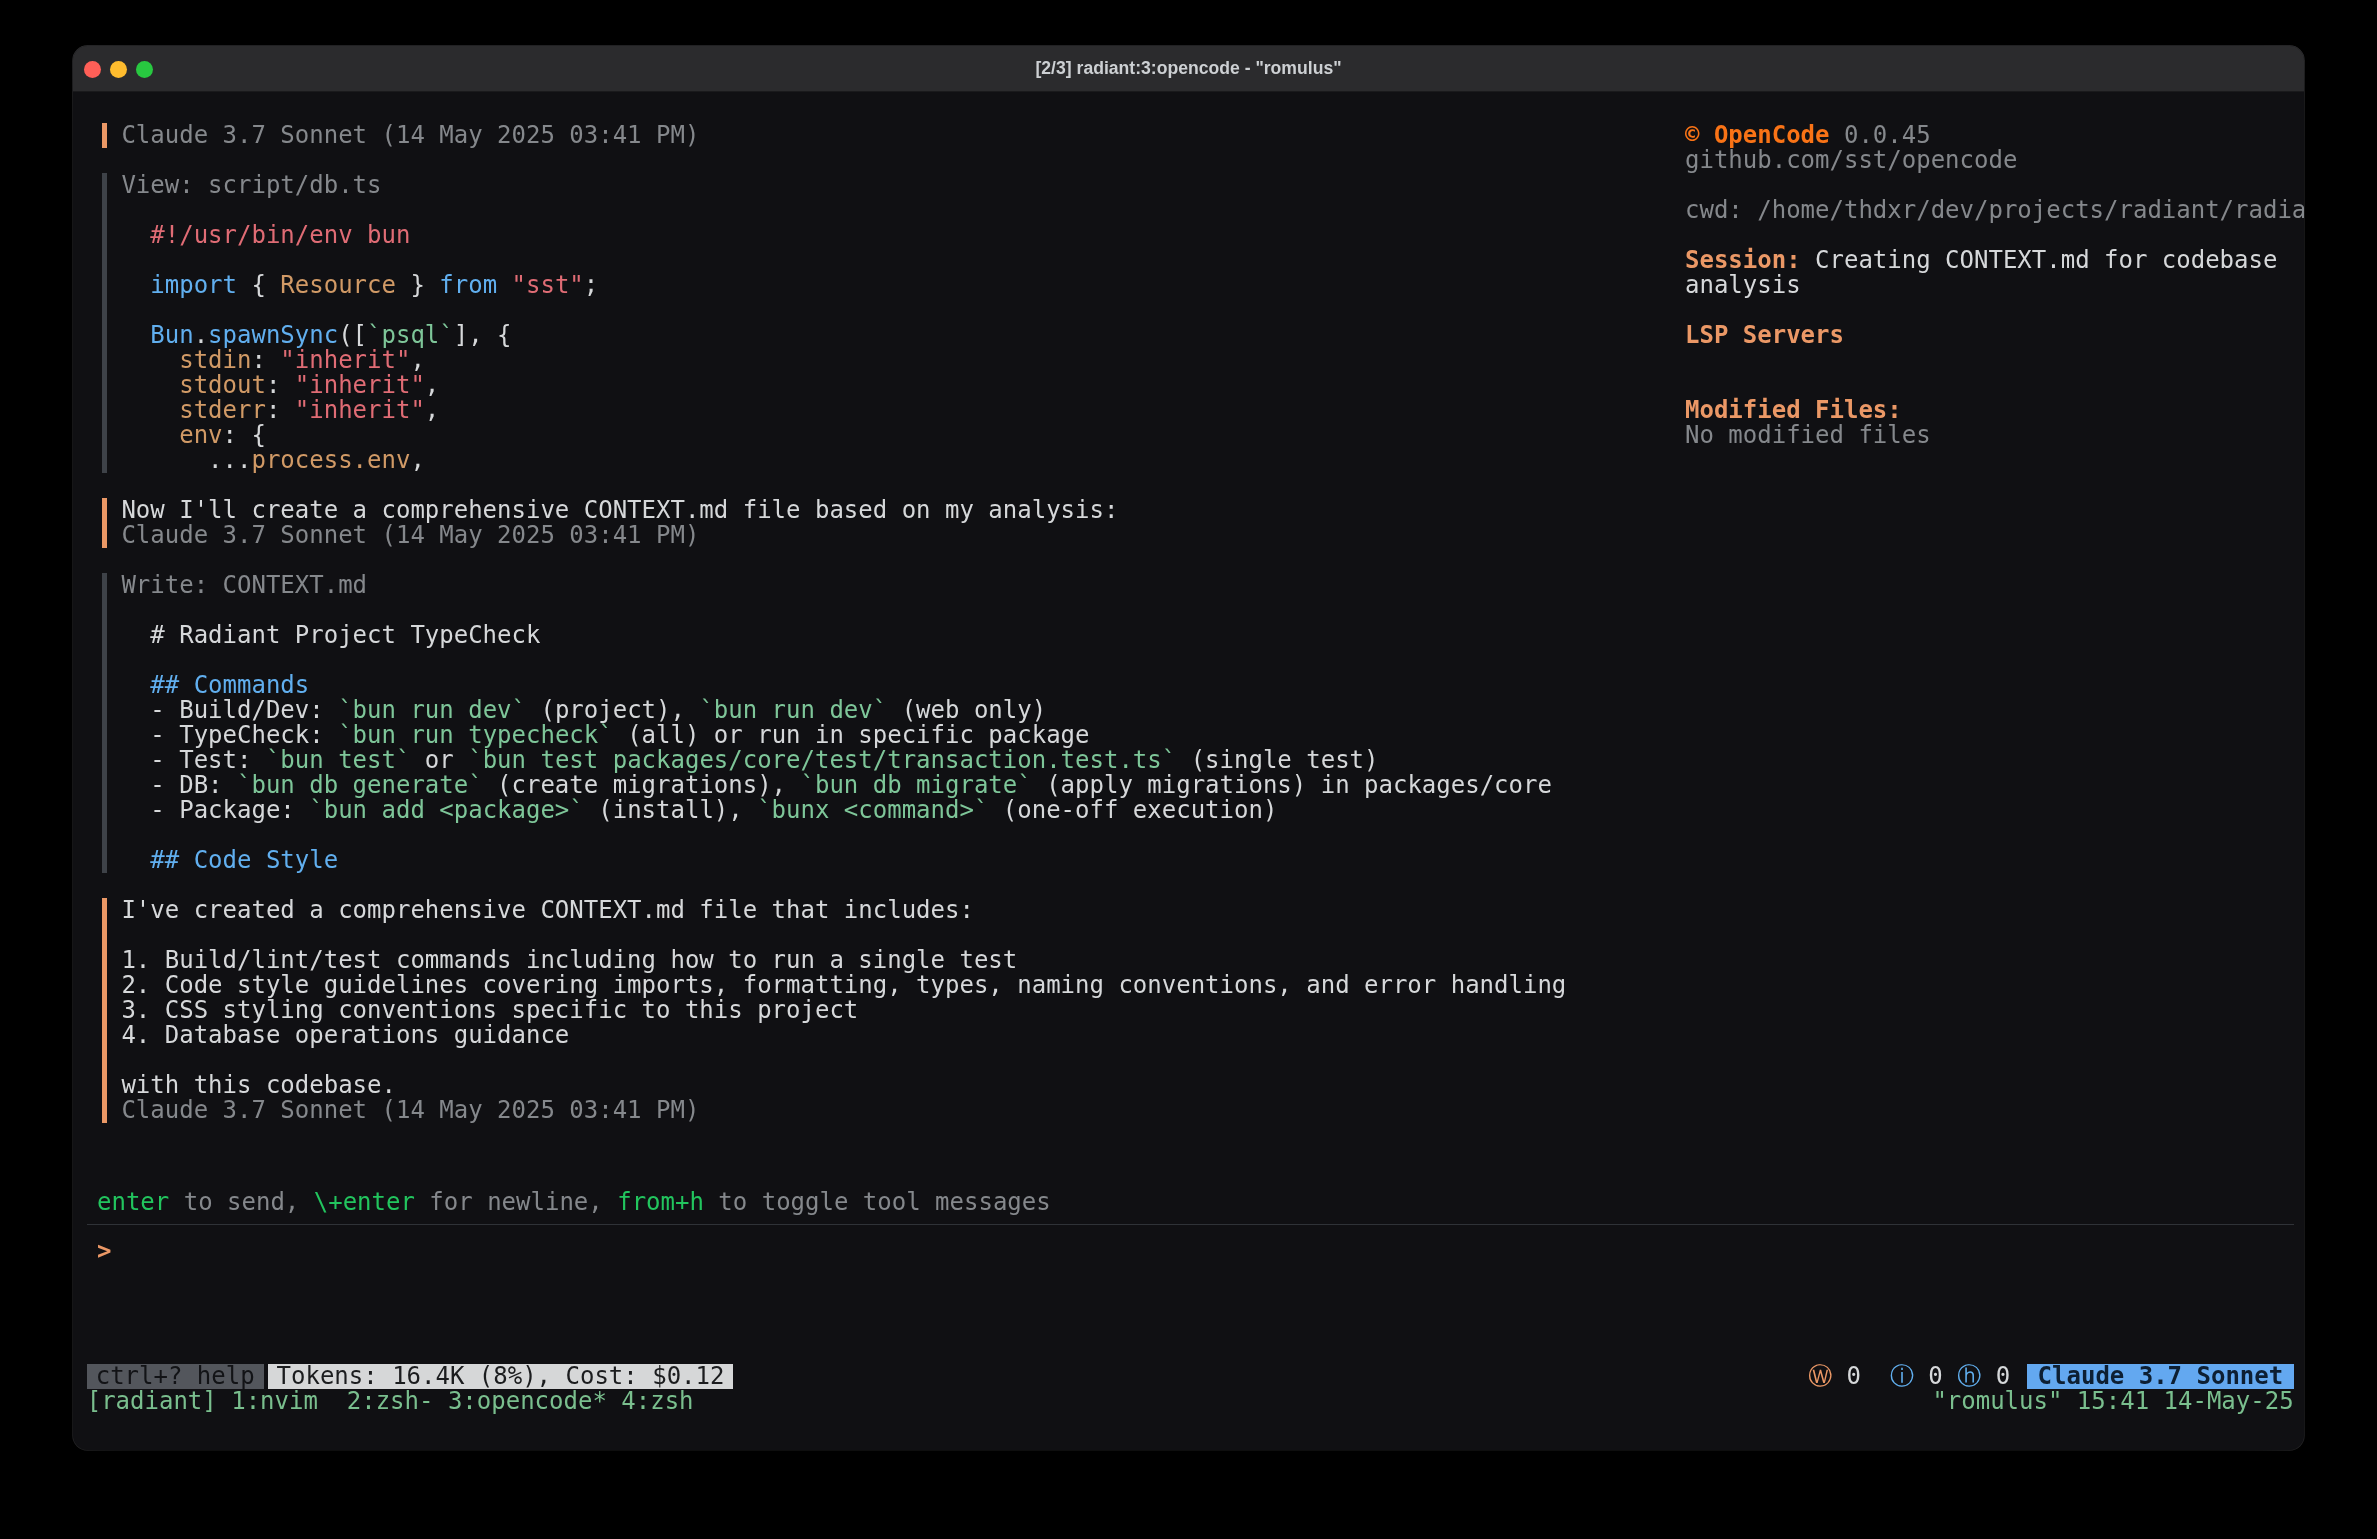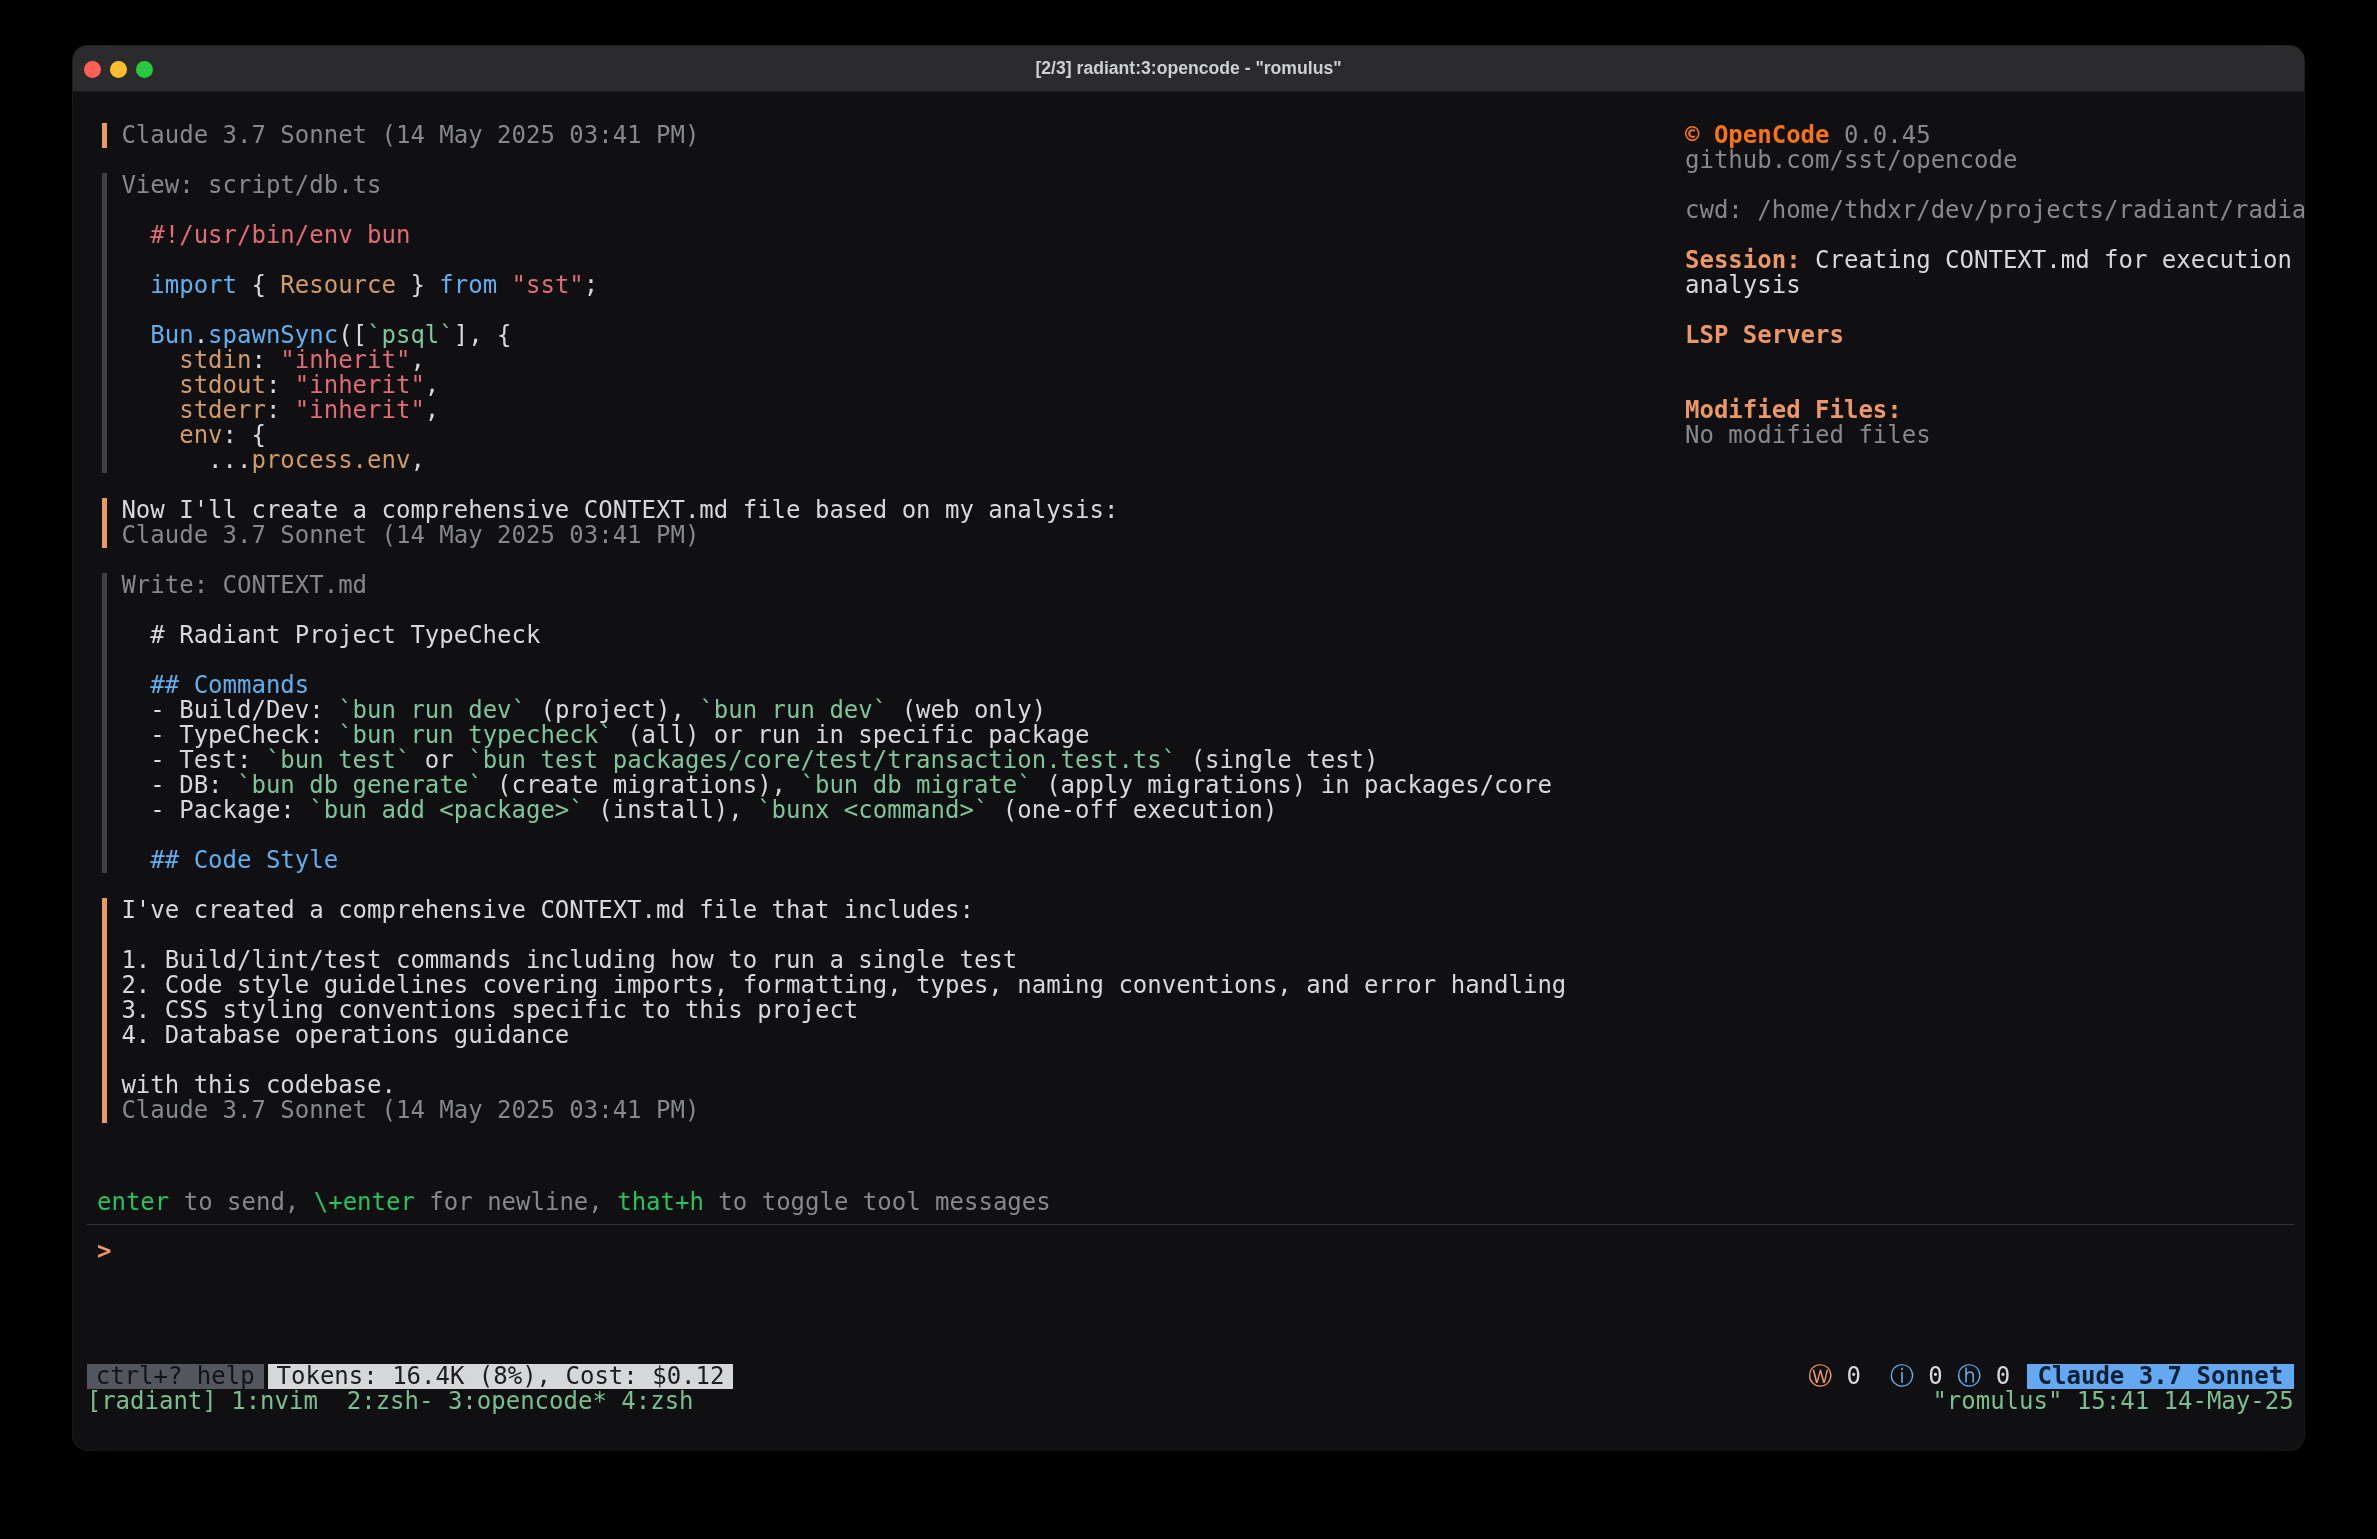--- a/index.html
+++ b/index.html
@@ -125,31 +125,31 @@
           <div class="line"><span class="tok-gray">Claude 3.7 Sonnet (14 May 2025 03:41 PM)</span></div>
         </div>
     </div>
 
     <div class="sidebar">
         <div class="line"><span class="tok-white">© OpenCode</span><span class="tok-gray"> 0.0.45</span></div>
         <div class="line"><span class="tok-gray">github.com/sst/opencode</span></div>
         <div class="line">&nbsp;</div>
         <div class="line"><span class="tok-gray">cwd: /home/thdxr/dev/projects/radiant/radiant</span></div>
         <div class="line">&nbsp;</div>
-        <div class="line"><span class="tok-accent-b">Session:</span><span class="tok-fg"> Creating CONTEXT.md for execution</span></div>
+        <div class="line"><span class="tok-accent-b">Session:</span><span class="tok-fg"> Creating CONTEXT.md for codebase</span></div>
         <div class="line"><span class="tok-fg">analysis</span></div>
         <div class="line">&nbsp;</div>
         <div class="line"><span class="tok-accent-b">LSP Servers</span></div>
         <div class="line">&nbsp;</div>
         <div class="line">&nbsp;</div>
         <div class="line"><span class="tok-accent-b">Modified Files:</span></div>
         <div class="line"><span class="tok-gray">No modified files</span></div>
       </div>
 
-    <div class="helpline"><span class="tok-bold">enter</span><span class="tok-gray"> to send, </span><span class="tok-bold">\+enter</span><span class="tok-gray"> for newline, </span><span class="tok-bold">that+h</span><span class="tok-gray"> to toggle tool messages</span></div>
+    <div class="helpline"><span class="tok-bold">enter</span><span class="tok-gray"> to send, </span><span class="tok-bold">\+enter</span><span class="tok-gray"> for newline, </span><span class="tok-bold">from+h</span><span class="tok-gray"> to toggle tool messages</span></div>
 
     <div class="separator"></div>
 
     <div class="promptline"><span>&gt;</span></div>
 
     <div class="statusbar">
       <div class="chip help">ctrl+? help</div>
       <div class="chip tokens">Tokens: 16.4K (8%), Cost: $0.12</div>
       <div class="status-right">
         <div class="diags"><span class="tok-accent">Ⓦ</span><span class="tok-fg"> 0  </span><span class="tok-blue">ⓘ</span><span class="tok-fg"> 0 </span><span class="tok-blue">ⓗ</span><span class="tok-fg"> 0</span></div>

